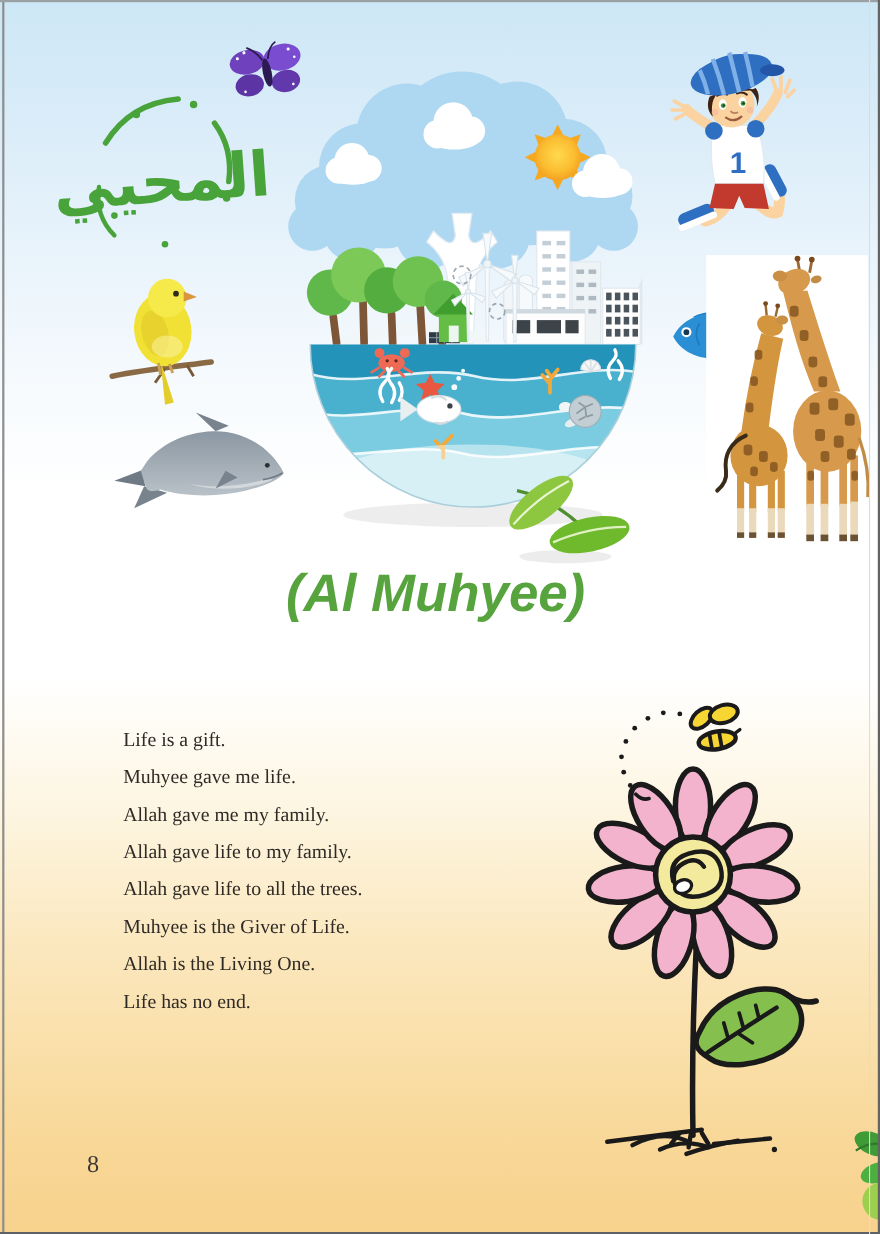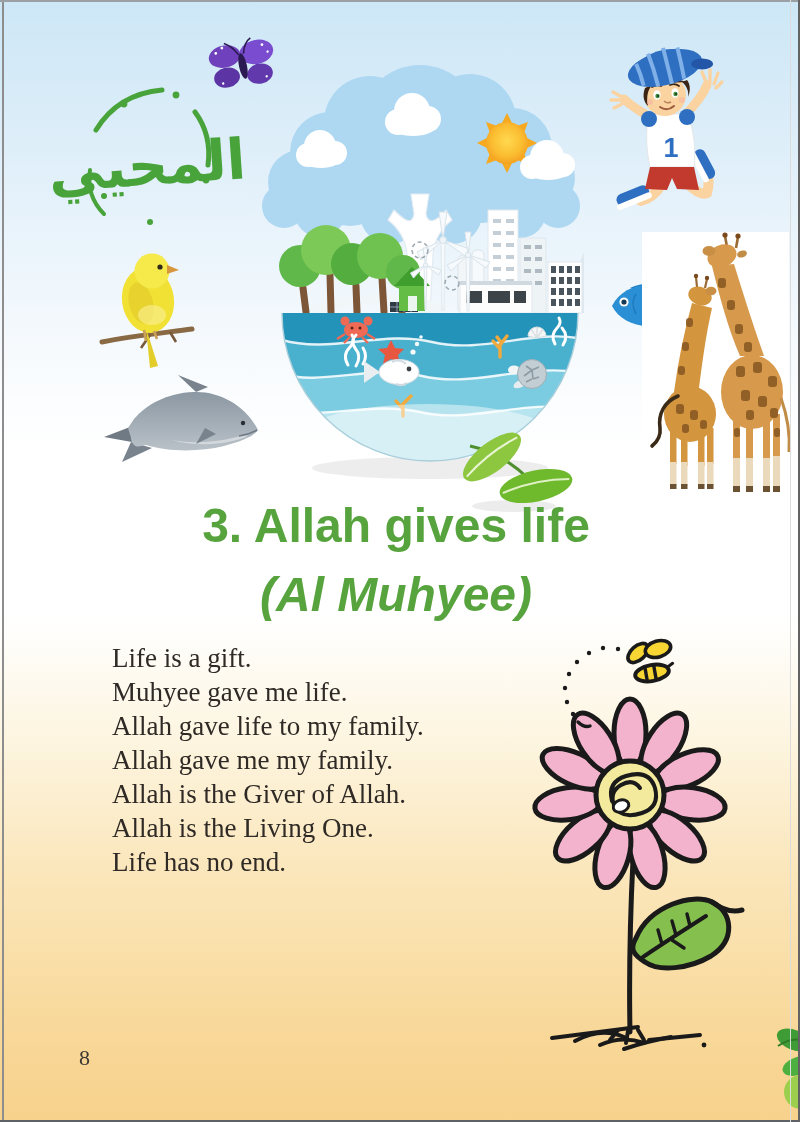--- a/index.html
+++ b/index.html
@@ -22,22 +22,22 @@
   .calligraphy{
     position:absolute;left:52px;top:118px;width:190px;height:95px;z-index:10;
     display:flex;align-items:center;justify-content:center;
     color:#49a33b;font-family:"DejaVu Sans",sans-serif;font-weight:bold;
     font-size:56px;transform:rotate(-4deg);letter-spacing:-2px;
   }
   .title-block{position:absolute;left:0;top:498px;width:792px;text-align:center;z-index:10;
     color:#57a33e;font-family:"Liberation Sans",sans-serif;font-weight:bold;}
   .title-line1{font-size:48px;letter-spacing:0px;}
   .title-line2{font-size:48px;font-style:italic;margin-top:14px;}
-  .body-text{position:absolute;left:112px;top:641px;width:420px;z-index:10;
-    font-size:27px;line-height:34px;color:#2f2a26;}
+  .body-text{position:absolute;left:112px;top:655px;width:420px;z-index:10;
+    font-size:18px;line-height:34px;color:#2f2a26;}
   .body-text .line{white-space:nowrap;}
   .body-text em{font-style:italic;}
   .page-number{position:absolute;left:79px;top:1045px;z-index:10;
     font-size:22px;color:#3c3834;}
 </style>
 </head>
 <body>
 
 <div class="page">
 
@@ -583,30 +583,30 @@
       <ellipse cx="794" cy="1040" rx="18" ry="10" fill="#3f9b35" transform="rotate(22 794 1040)"></ellipse>
       <ellipse cx="798" cy="1066" rx="16" ry="9" fill="#4caf3f" transform="rotate(-18 798 1066)"></ellipse>
       <circle cx="801" cy="1092" r="17" fill="#9ccf4e"></circle>
       <path d="M 778 1046 q 12 -8 22 -6" stroke="#2f7a28" stroke-width="2" fill="none"></path>
     </g>
   </svg>
 
   <div class="calligraphy">المحيي</div>
 
   <div class="title-block">
-    <div class="title-line1">3. Allah gives life</div>
     <div class="title-line2">(Al Muhyee)</div>
   </div>
 
   <div class="body-text">
       <div class="line"><span>Life is a gift.</span></div>
       <div class="line"><span>Muhyee gave me life.</span></div>
+      <div class="line"><span>Allah gave me my family.</span></div>
       <div class="line"><span>Allah gave life to my family.</span></div>
-      <div class="line"><span>Allah gave me my family.</span></div>
-      <div class="line"><span>Allah is the Giver of Allah.</span></div>
+      <div class="line"><span>Allah gave life to all the trees.</span></div>
+      <div class="line"><span>Muhyee is the Giver of Life.</span></div>
       <div class="line"><span>Allah is the Living One.</span></div>
       <div class="line"><span>Life has no end.</span></div>
     </div>
 
   <div class="page-number">8</div>
 
   <div class="edge edge-left"></div>
   <div class="edge edge-top"></div>
   <div class="edge edge-bottom"></div>
   <div class="edge edge-right-line"></div>

